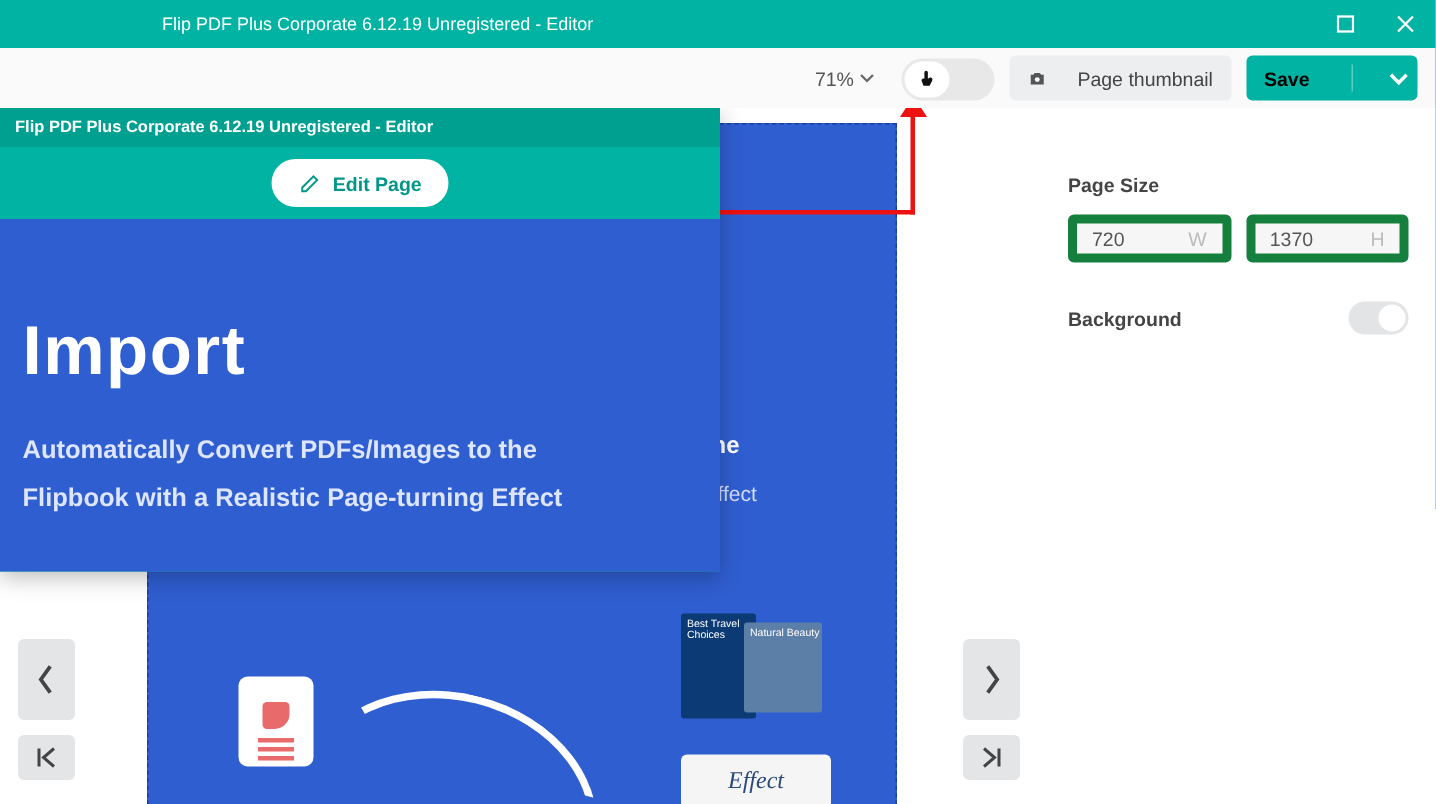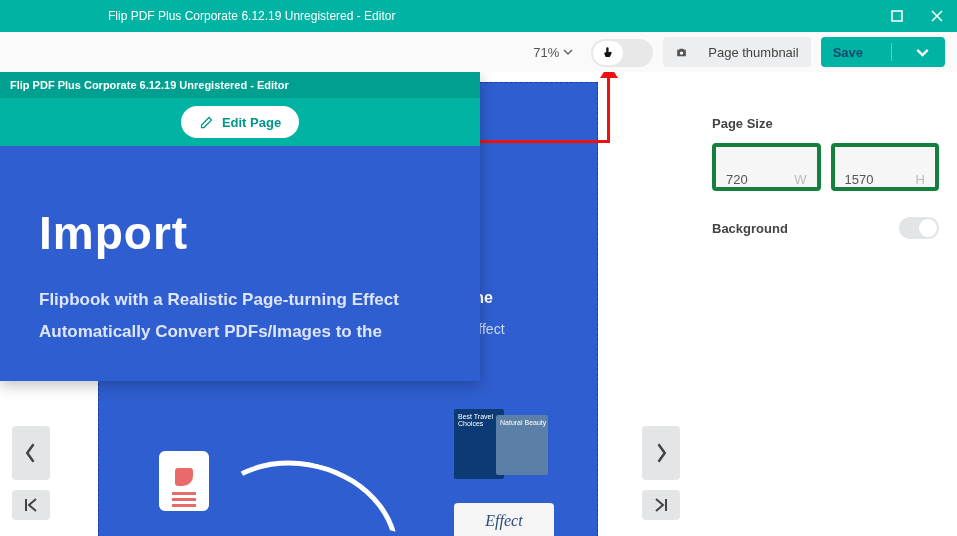--- a/index.html
+++ b/index.html
@@ -69,23 +69,23 @@
     position: relative;
   }
   .interact-toggle .knob {
     position: absolute; left: 2px; top: 2px;
     width: 30px; height: 24px; border-radius: 12px;
     background: #fff;
     display: flex; align-items: center; justify-content: center;
   }
   .save-btn {
     background: #00b3a3;
-    color: #0c4a6e;
+    color: #000000;
     font-weight: 600;
-    padding-right: 16px;
+    padding-right: 6px;
   }
   .save-btn .divider {
     width: 1px; height: 18px; background: rgba(255,255,255,0.35);
     margin: 0 4px 0 8px;
   }
   .toolbar-right { margin-left: auto; display:flex; align-items:flex-end; gap:10px; }
 
   
   .main {
     position: relative;
@@ -150,21 +150,21 @@
     height: 32px; border-radius: 16px;
     padding: 16px 18px;
     display:flex; align-items:center; gap:8px;
     font-size: 13px; font-weight: 600;
     border: none;
   }
   .pill-btn.edit { background:#fff; color:#009688; }
   .pill-btn.preview { background:#3ebf98; color:#fff; }
   .editor-palette .promo {
     background:#2f5ed0; color:#fff;
-    padding: 60px 39px 32px;
+    padding: 60px 15px 32px;
   }
   .editor-palette .promo h2 { font-size: 46px; font-weight: 900; letter-spacing: 1px; margin-bottom: 24px; font-family: Arial Rounded MT Bold, Arial, sans-serif; }
   .editor-palette .promo .desc { font-size: 17px; font-weight: 700; line-height: 1.9; color:#dde5ff; }
 
   .nav-arrow {
     position: absolute;
     width: 38px; height: 54px;
     background: #e3e5e7; border-radius: 4px;
     display:flex; align-items:center; justify-content:center;
     color:#555;
@@ -180,24 +180,24 @@
     position: absolute;
     right: 0; top: 0;
     width: 263px; height: 100%;
     background: #fff;
     padding: 28px 18px;
     font-size: 13px; color: #444;
   }
   .panel-label { font-weight: 700; margin-bottom: 12px; font-size: 13px; margin-top: 16px; }
   .size-row { display:flex; gap: 10px; margin-bottom: 26px; }
   .size-input {
-    flex:1; height: 48px;
-    border: 4px solid #15803d; border-radius: 4px;
+    flex:1; height: 32px;
+    border: 6px solid #15803d; border-radius: 4px;
     background: #f6f6f6;
-    display:flex; align-items:flex-end;
+    display:flex; align-items:center;
     padding: 0 10px; font-size: 13px; color:#555;
     position: relative;
   }
   .size-input .suffix { position:absolute; right:10px; color:#bbb; }
   .bg-row { display:flex; align-items:center; justify-content: space-between; }
   .switch {
     width: 40px; height: 22px; border-radius: 11px;
     background: #e2e4e6; position: relative;
   }
   .switch .dot {
@@ -307,22 +307,22 @@
         <button class="pill-btn edit">
           <svg width="15" height="15" viewBox="0 0 24 24">
               <path fill="none" stroke="#009688" stroke-width="2" d="M4 20h4L20 8l-4-4L4 16v4z"></path>
             </svg>
           <span>Edit Page</span>
         </button>
       </div>
       <div class="promo">
         <h2>Import</h2>
         <div class="desc">
+          <div>Automatically Convert PDFs/Images to the</div>
           <div>Flipbook with a Realistic Page-turning Effect</div>
-          <div>Automatically Convert PDFs/Images to the</div>
         </div>
       </div>
     </div>
 
     <div class="nav-arrow" style="left:12px; top:354px;">
       <svg width="14" height="20" viewBox="0 0 10 16">
           <path d="M7 1 L2 8 L7 15" fill="none" stroke="#444" stroke-width="2"></path>
         </svg>
     </div>
     <div class="nav-first" style="left:12px; top:418px;">
@@ -351,21 +351,21 @@
   </div>
 
   <div class="side-panel">
     <div class="panel-label">Page Size</div>
     <div class="size-row">
       <div class="size-input">
         <span>720</span>
         <span class="suffix">W</span>
       </div>
       <div class="size-input">
-        <span>1570</span>
+        <span>1370</span>
         <span class="suffix">H</span>
       </div>
     </div>
     <div class="bg-row">
       <span class="panel-label" style="margin:0">Background</span>
       <div class="switch">
           <div class="dot"></div>
         </div>
     </div>
   </div>

